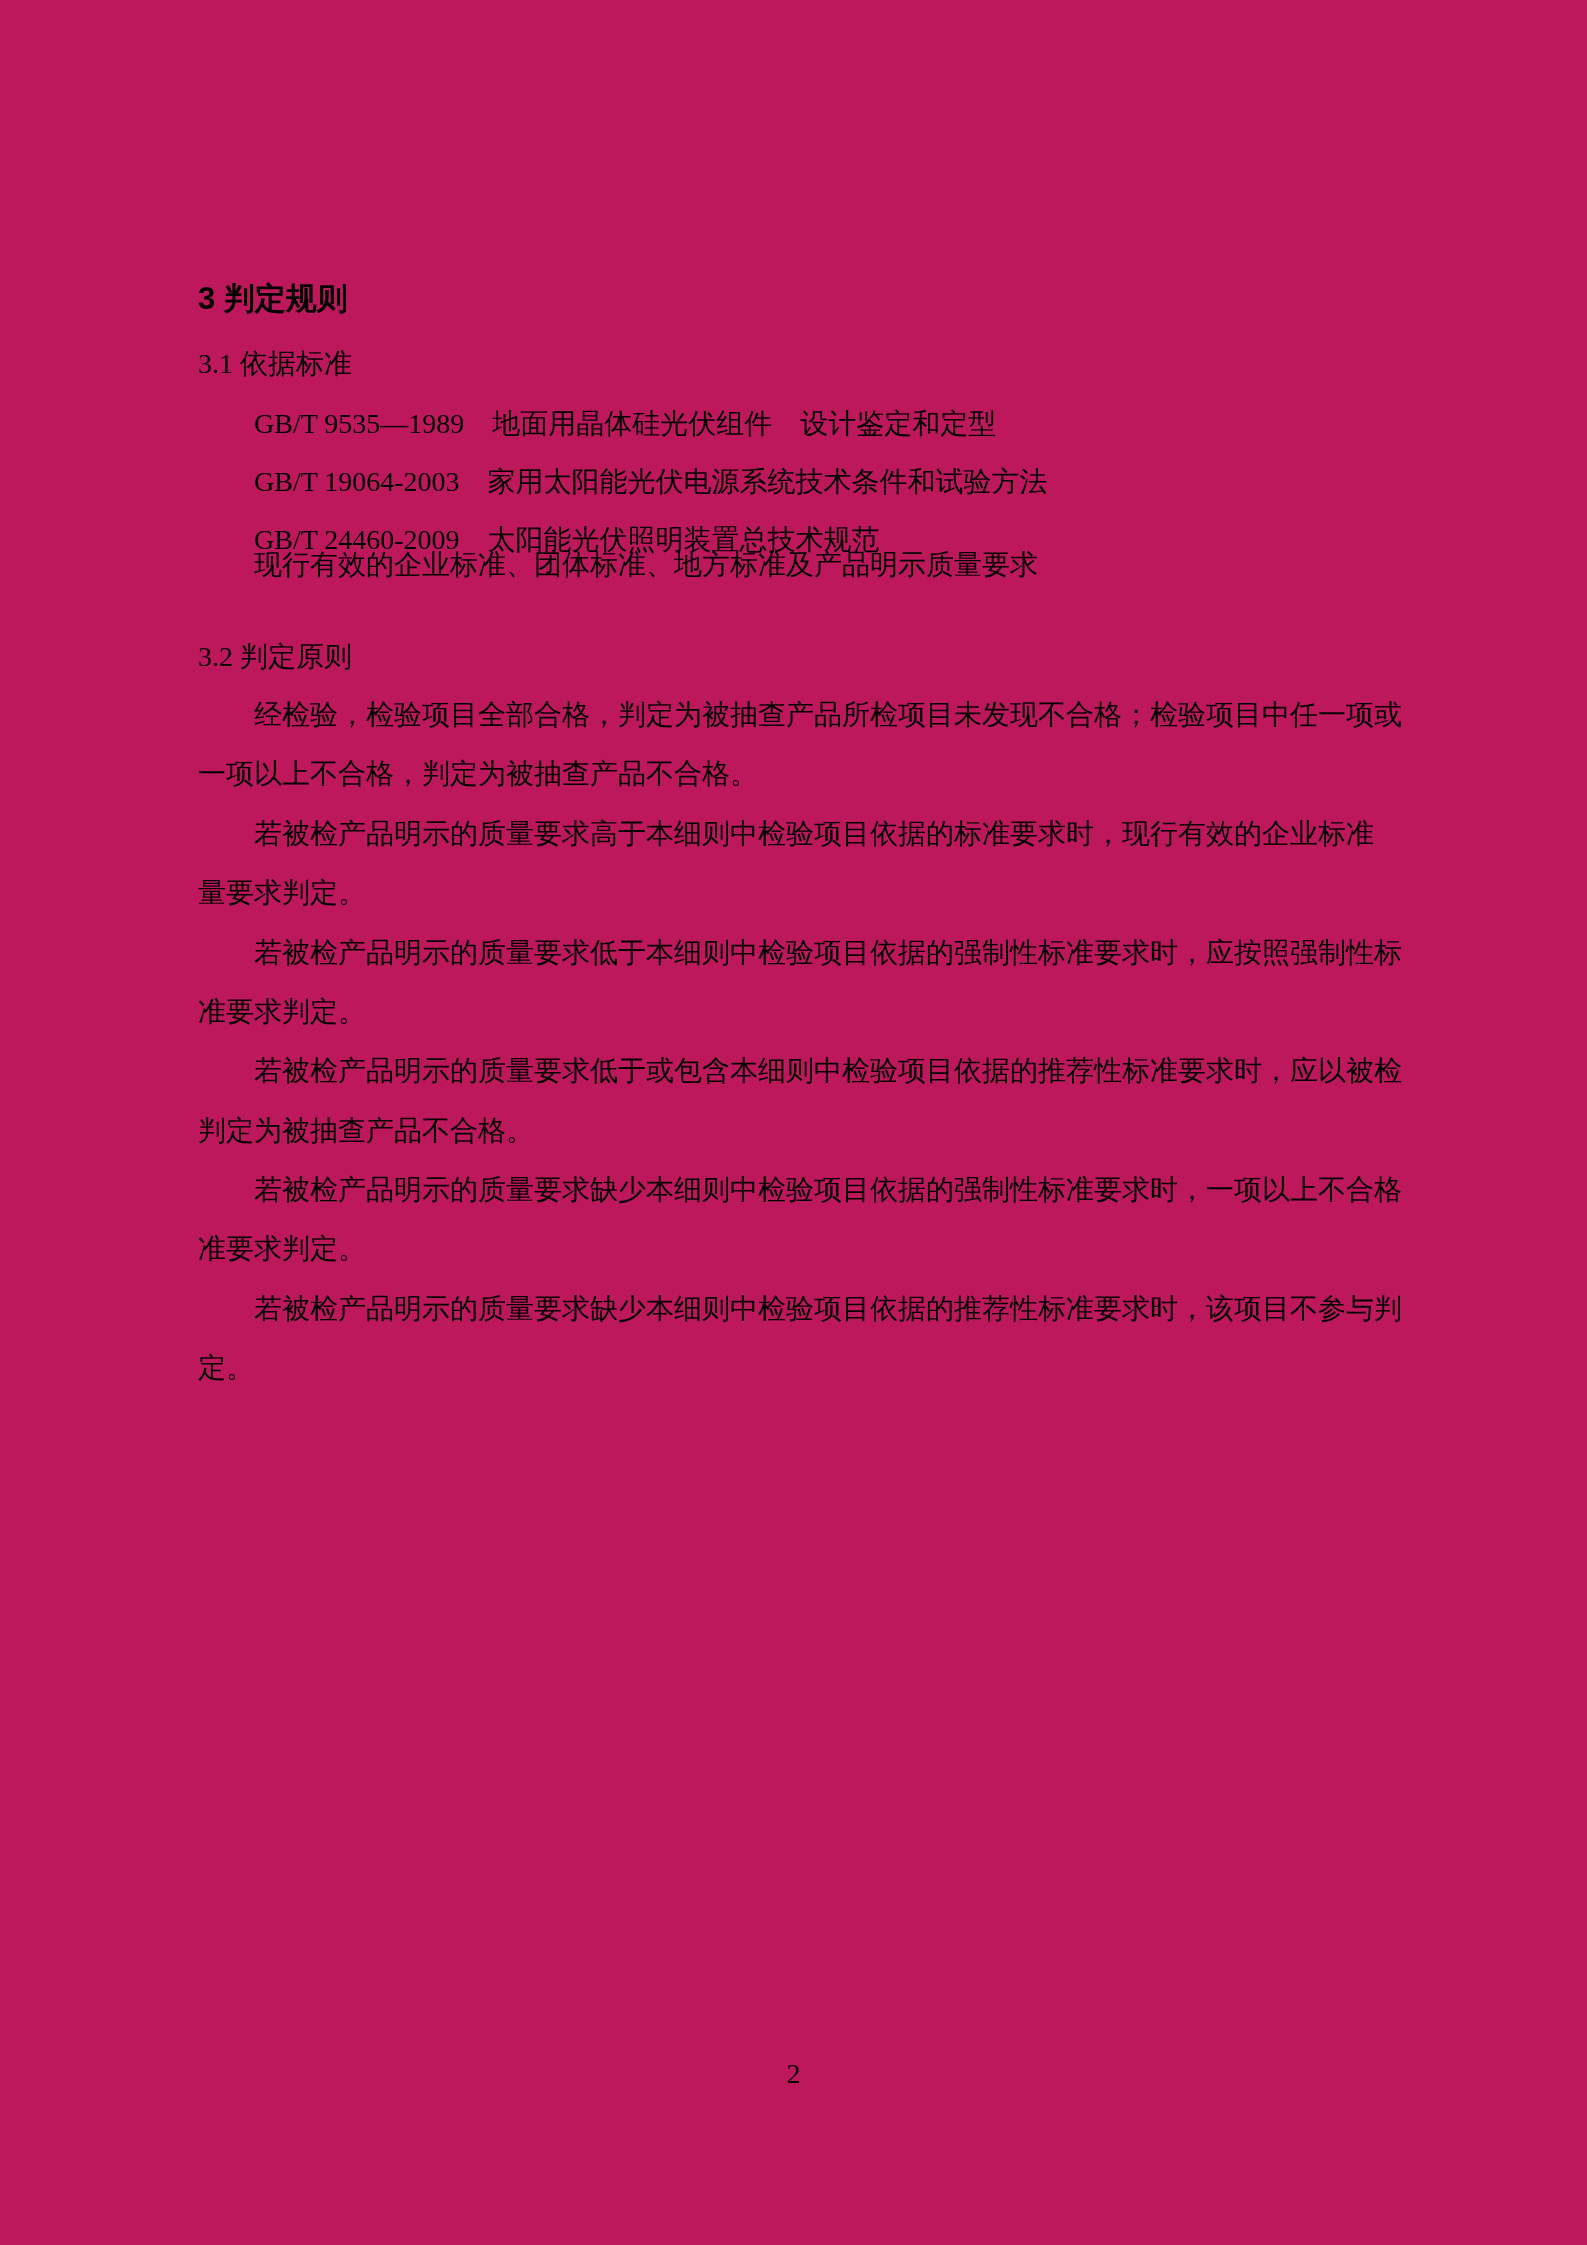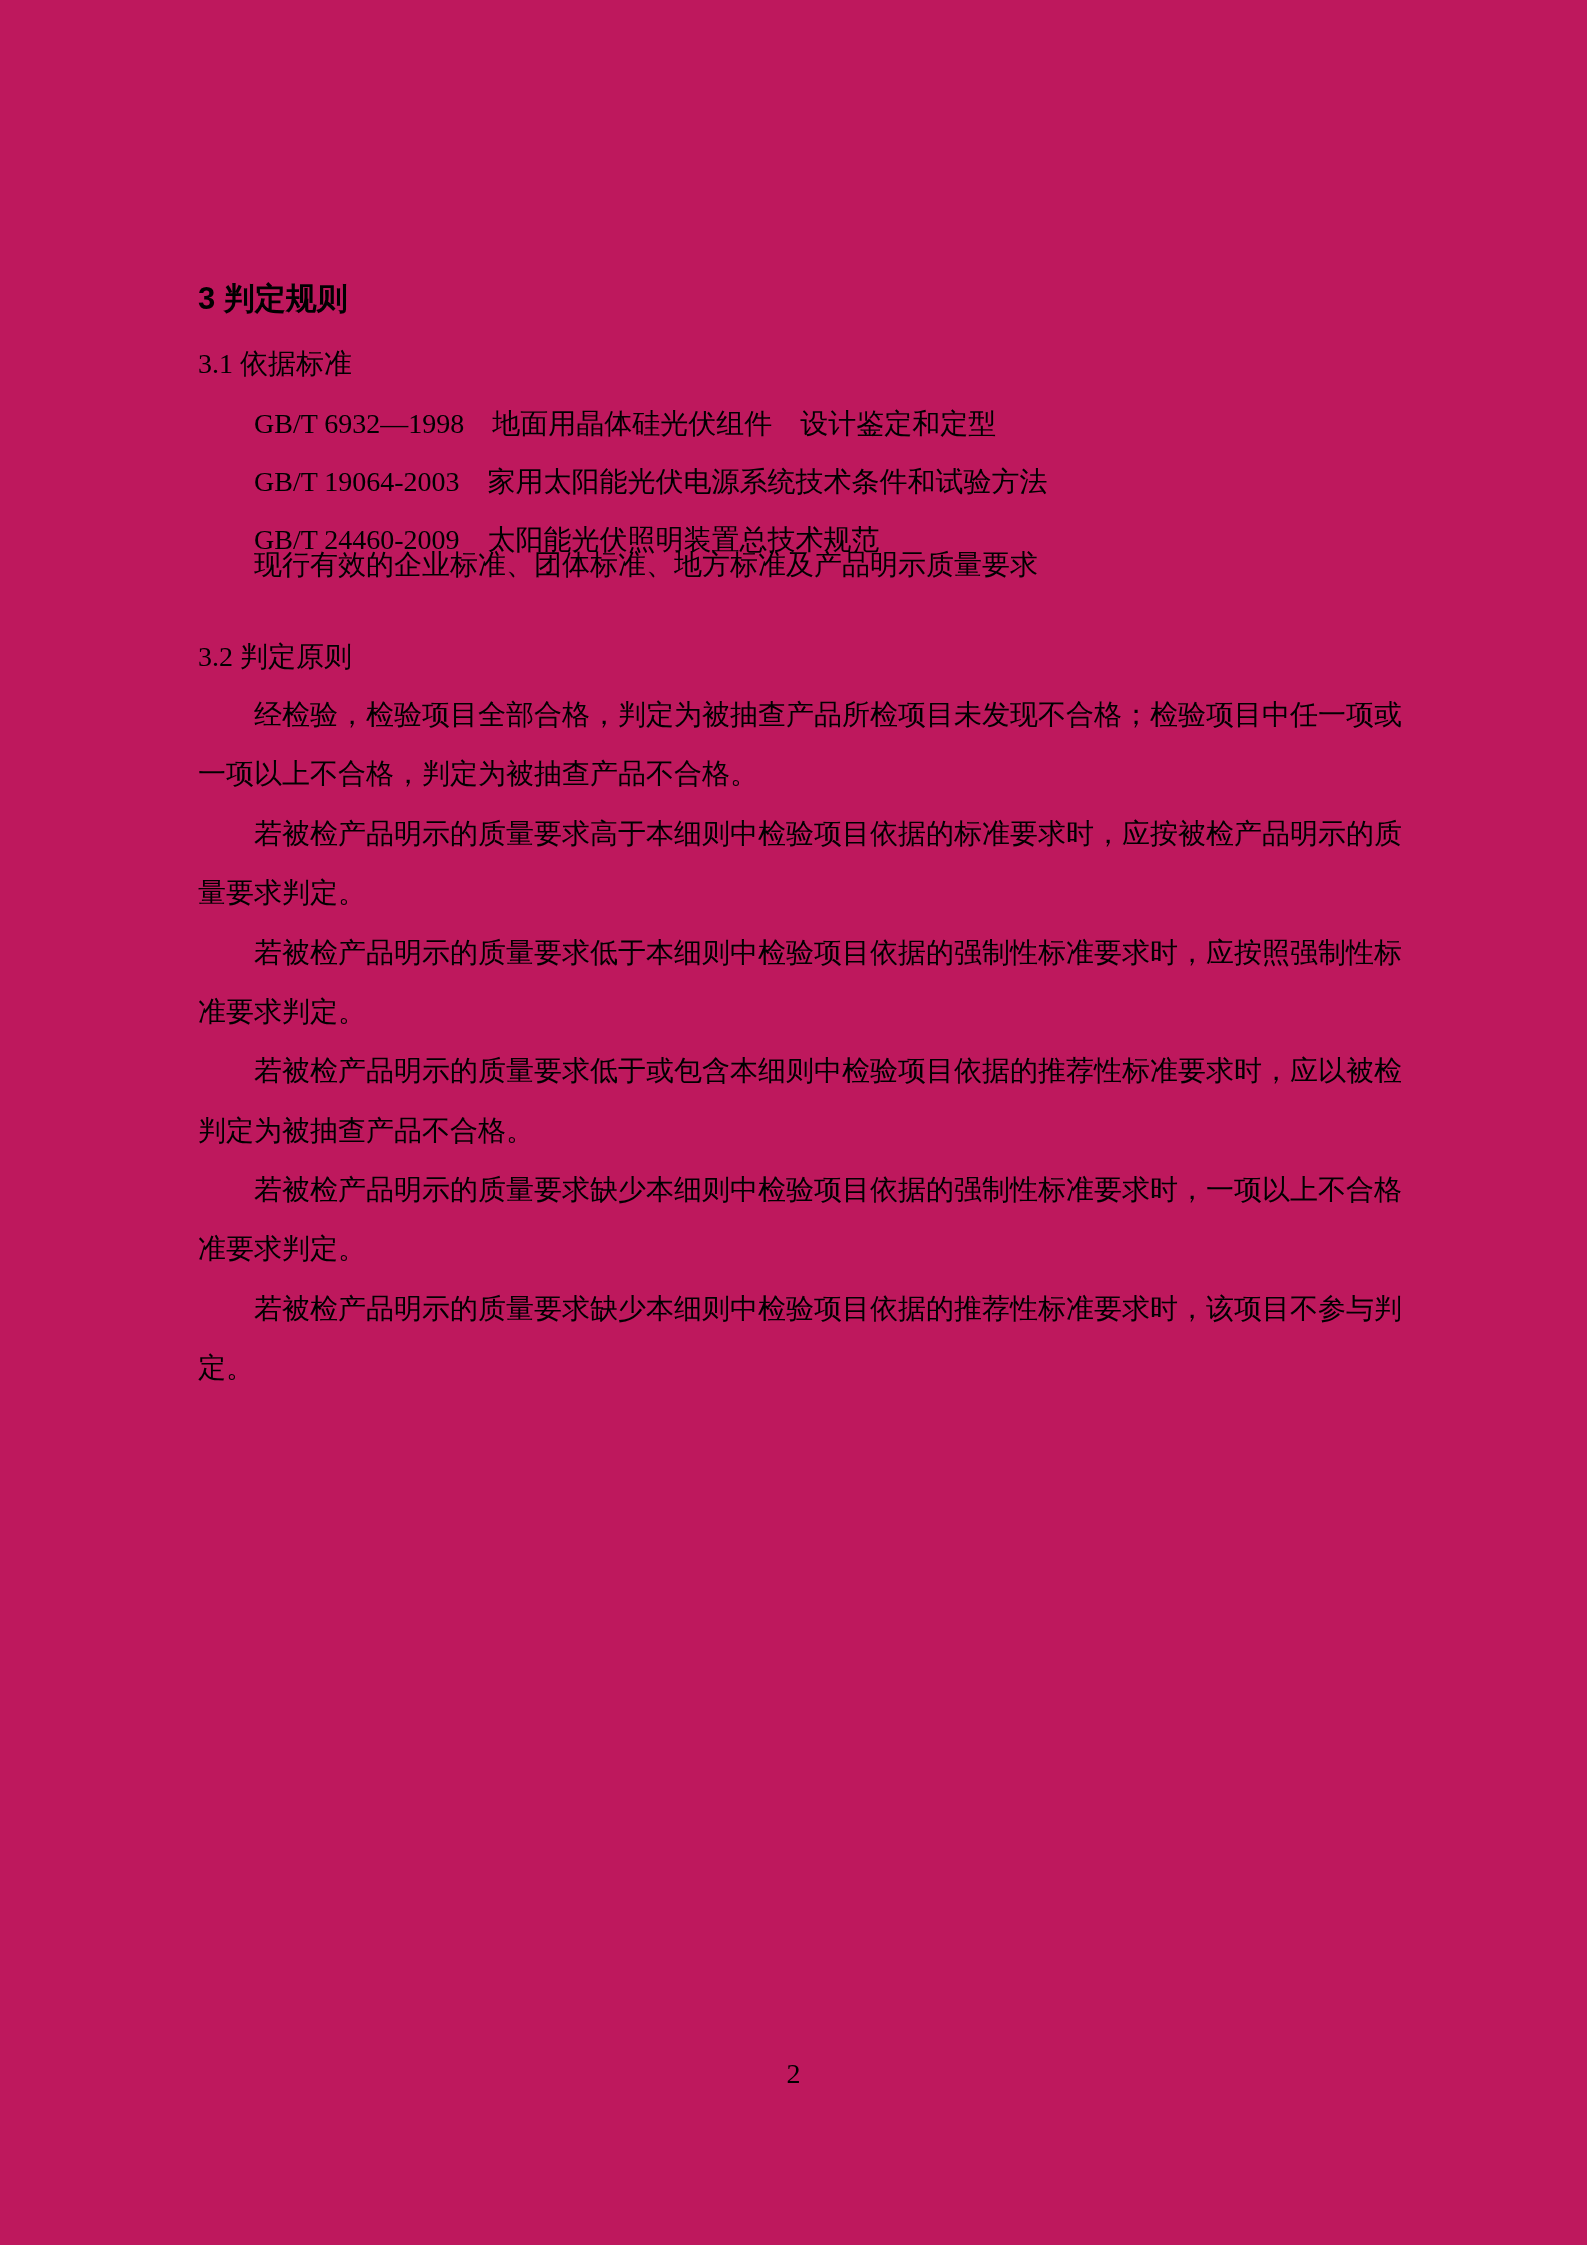--- a/index.html
+++ b/index.html
@@ -48,34 +48,34 @@
 </style>
 </head>
 <body>
 
 <div class="page">
 
   <div class="h-main" style="top:283px">3  判定规则</div>
 
   <div class="line" style="top:350px">3.1 依据标准</div>
 
-  <div class="line ind" style="top:410px">GB/T 6932—1998　地面用晶体硅光伏组件　设计鉴定和定型</div>
+  <div class="line ind" style="top:410px">GB/T 9535—1989　地面用晶体硅光伏组件　设计鉴定和定型</div>
 
   <div class="line ind" style="top:468px">GB/T 19064-2003　家用太阳能光伏电源系统技术条件和试验方法</div>
 
   <div class="line ind" style="top:526px">GB/T 24460-2009　太阳能光伏照明装置总技术规范</div>
 
   <div class="line ind" style="top:551px">现行有效的企业标准、团体标准、地方标准及产品明示质量要求</div>
 
   <div class="line" style="top:643px">3.2 判定原则</div>
 
   <div class="line" style="top:760px">一项以上不合格，判定为被抽查产品不合格。</div>
   <div class="line ind" style="top:701px">经检验，检验项目全部合格，判定为被抽查产品所检项目未发现不合格；检验项目中任一项或</div>
 
-  <div class="line ind" style="top:820px">若被检产品明示的质量要求高于本细则中检验项目依据的标准要求时，应按被检产品明示的质</div>
+  <div class="line ind" style="top:820px">若被检产品明示的质量要求高于本细则中检验项目依据的标准要求时，现行有效的企业标准</div>
   <div class="line" style="top:879px">量要求判定。</div>
 
   <div class="line ind" style="top:939px">若被检产品明示的质量要求低于本细则中检验项目依据的强制性标准要求时，应按照强制性标</div>
   <div class="line" style="top:998px">准要求判定。</div>
 
   <div class="line ind" style="top:1057px">若被检产品明示的质量要求低于或包含本细则中检验项目依据的推荐性标准要求时，应以被检</div>
   <div class="line" style="top:1117px">判定为被抽查产品不合格。</div>
 
   <div class="line ind" style="top:1176px">若被检产品明示的质量要求缺少本细则中检验项目依据的强制性标准要求时，一项以上不合格</div>
   <div class="line" style="top:1235px">准要求判定。</div>

